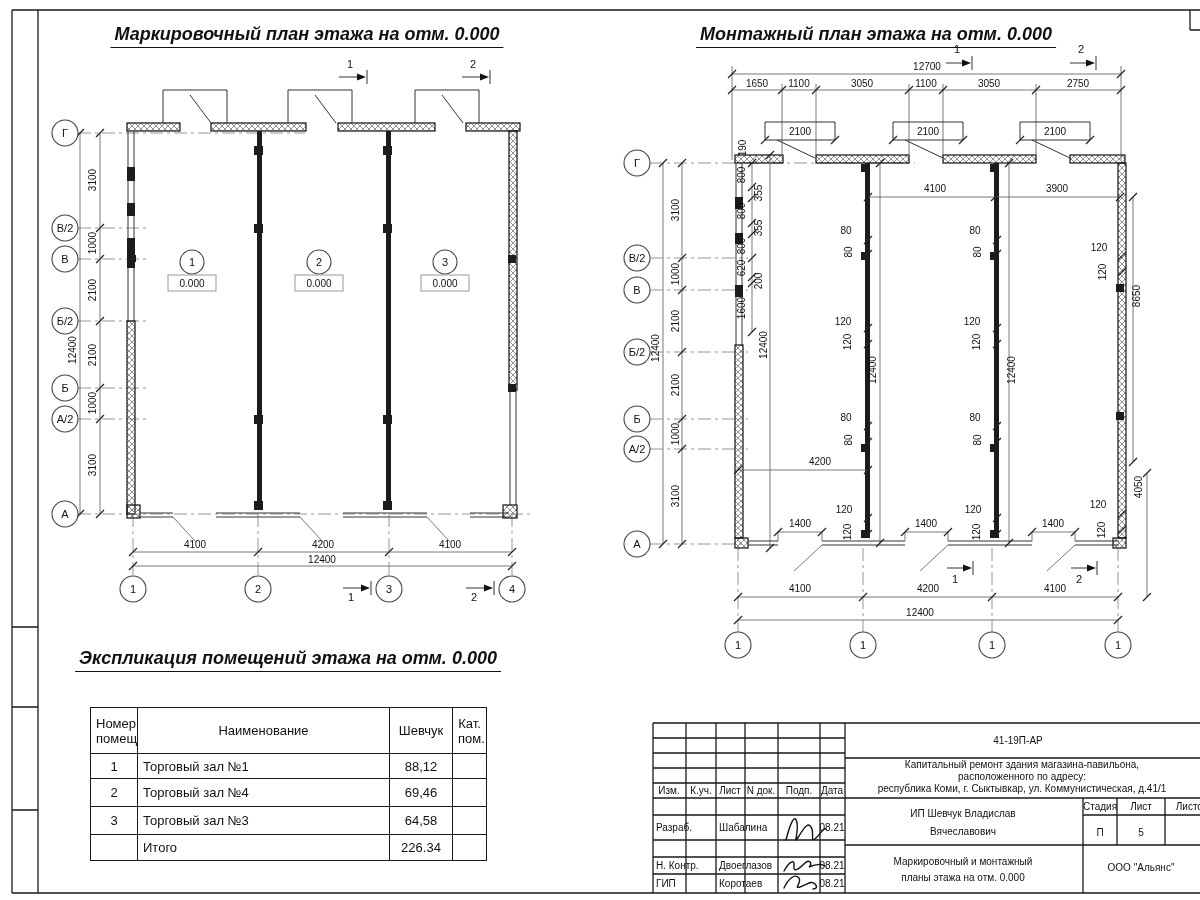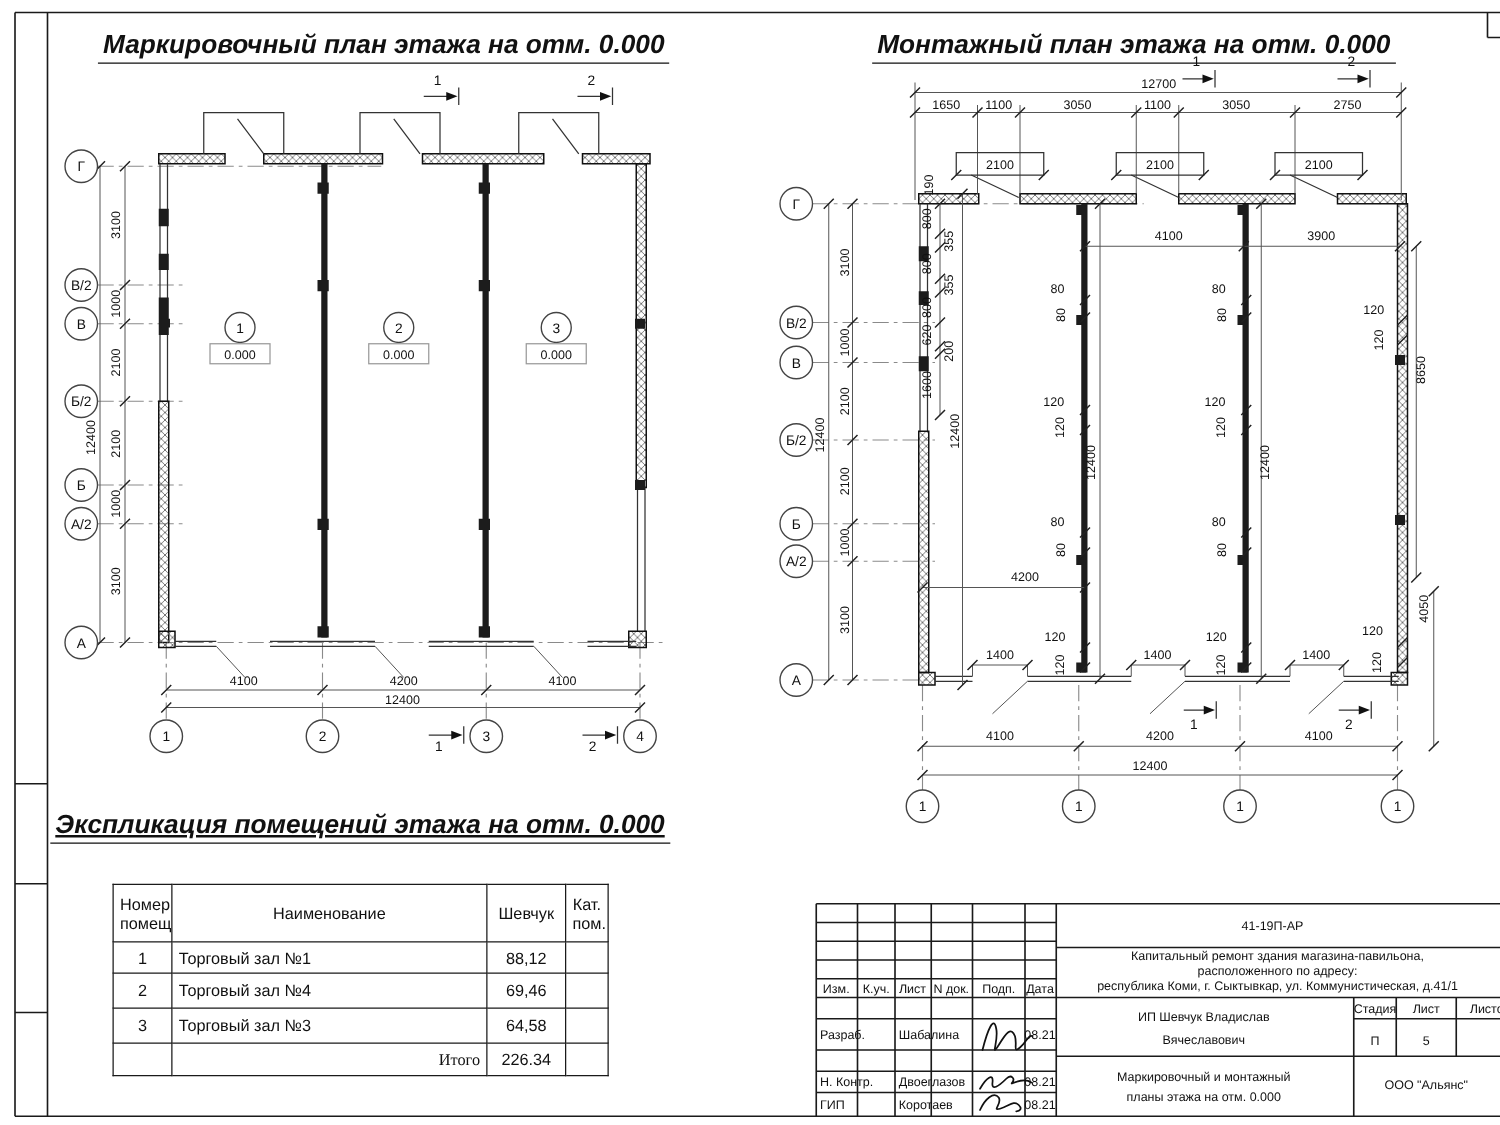--- a/index.html
+++ b/index.html
@@ -14,25 +14,25 @@
   .tik{stroke:#222;stroke-width:1.2;fill:none;}
   .thn{stroke:#333;stroke-width:1;fill:none;}
   .axs{stroke:#8a8a8a;stroke-width:.9;fill:none;stroke-dasharray:13 4 3 4;}
   .wal{fill:url(#wh);stroke:#111;stroke-width:1.2;}
   .blk{fill:#1c1c1c;stroke:none;}
   .bub{fill:#fff;stroke:#444;stroke-width:1.1;}
   .lvlbox{fill:#fff;stroke:#9a9a9a;stroke-width:1;}
   .sig{stroke:#111;stroke-width:1.4;fill:none;stroke-linecap:round;}
   .ah{fill:#111;stroke:none;}
   .ptitle{position:absolute;transform:translateX(-50%);font-style:italic;font-weight:700;
-          font-size:21px;border-bottom:1.6px solid #111;padding:0 4px 2px 4px;white-space:nowrap;}
+          font-size:18px;border-bottom:1.6px solid #111;padding:0 4px 2px 4px;white-space:nowrap;}
   table.expl{position:absolute;left:90px;top:707px;width:396px;border-collapse:collapse;table-layout:fixed;}
   table.expl td{border:1.7px solid #1a1a1a;font-size:13px;padding:1px 5px;overflow:hidden;background:#fff0;}
   table.expl .c{text-align:center;}
-  table.expl .r{text-align:right;font-family:Liberation Serif, serif;}
+  table.expl .r{text-align:left;}
 </style>
 </head>
 <body>
 
 <div class="sheet">
 
 <svg width="1200" height="900" viewBox="0 0 1200 900">
   <defs>
     <pattern id="wh" width="6" height="6" patternUnits="userSpaceOnUse">
       <path d="M0 6L6 0M0 0L6 6" stroke="#666" stroke-width="0.7"></path>
@@ -352,22 +352,22 @@
     <text x="1100" y="836" font-size="15">П</text>
     <text x="1141" y="836" font-size="15">5</text>
 
     <text x="963" y="865" font-size="11">Маркировочный и монтажный</text>
     <text x="963" y="881" font-size="11">планы этажа на отм. 0.000</text>
     <text x="1141" y="871" font-size="11">ООО "Альянс"</text>
   </g>
 </svg>
 
 <div class="ptitle" style="left:307px;top:24px;">Маркировочный план этажа на отм. 0.000</div>
-<div class="ptitle" style="left:907px;top:24px;">Монтажный план этажа на отм. 0.000</div>
-<div class="ptitle" style="left:288px;top:648px;text-decoration:underline;">Экспликация помещений этажа на отм. 0.000</div>
+<div class="ptitle" style="left:876px;top:24px;">Монтажный план этажа на отм. 0.000</div>
+<div class="ptitle" style="left:288px;top:648px;">Экспликация помещений этажа на отм. 0.000</div>
 
 <table class="expl">
   <colgroup>
         <col style="width:47px">
         <col style="width:252px">
         <col style="width:63px">
         <col style="width:34px">
       </colgroup>
   <tbody>
     <tr style="height:46px">

